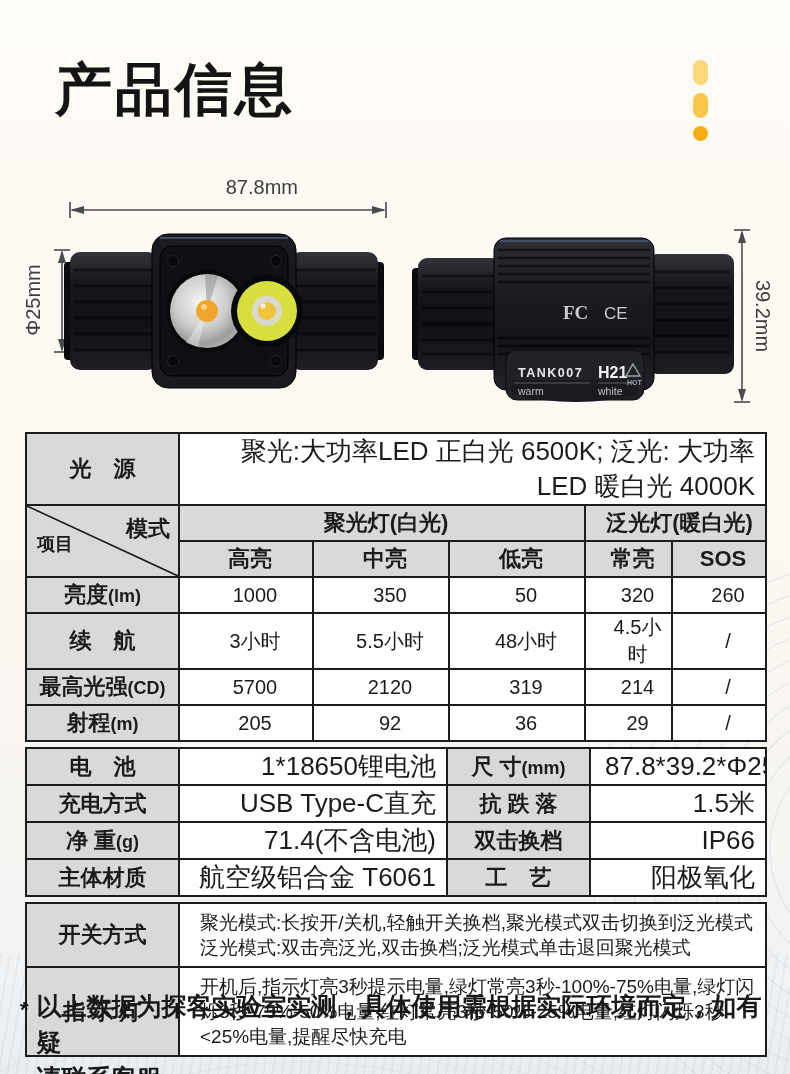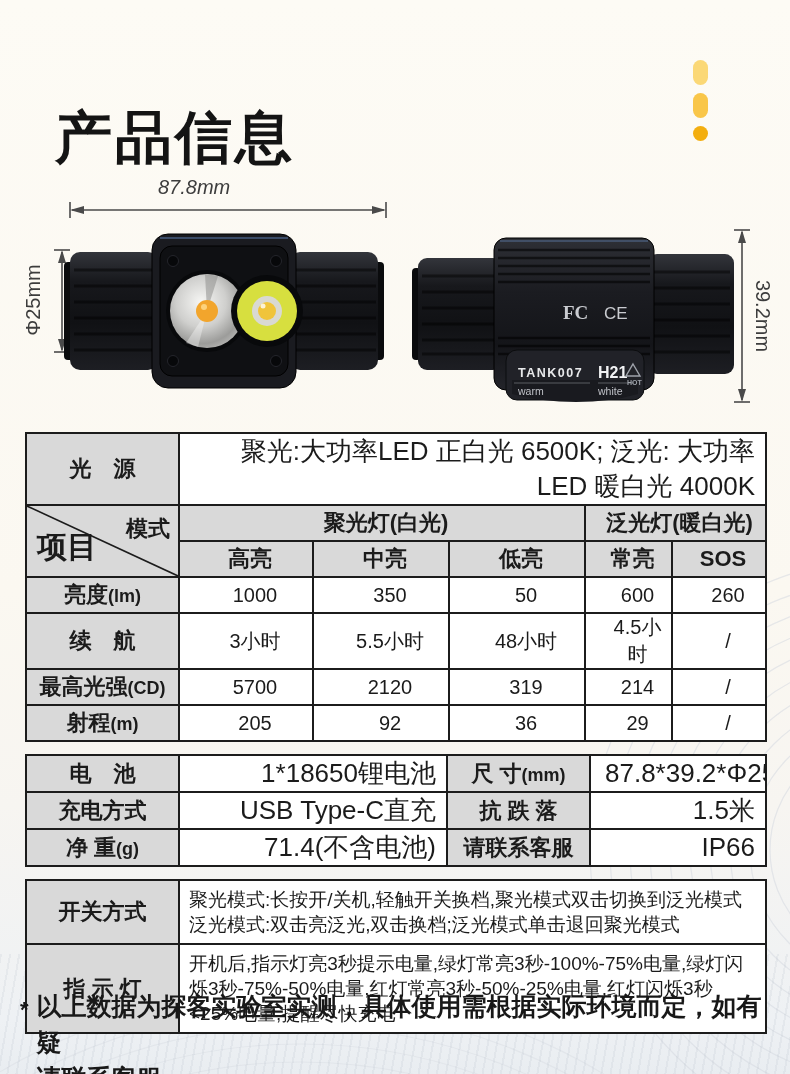--- a/index.html
+++ b/index.html
@@ -7,52 +7,52 @@
   body { font-family:"Liberation Sans","DejaVu Sans",sans-serif; color:#1b1b1b; }
   .page { position:relative; width:790px; height:1074px; overflow:hidden;
           background:linear-gradient(180deg,#fdfbf5 0%,#fbf8f1 55%,#f7f5f1 75%,#eef1f4 95%,#e9edf1 100%); }
   .decor { position:absolute; left:0; top:0; z-index:0; pointer-events:none; }
   .stripes { position:absolute; left:0; bottom:0; width:790px; height:120px; z-index:0;
              background:repeating-linear-gradient(100deg, rgba(175,184,196,.16) 0 2px, transparent 2px 9px); }
   .content { position:absolute; inset:0; z-index:1; }
 
   
   .title { position:absolute; left:55px; top:52px; font-size:57px; font-weight:900;
-           letter-spacing:3px; color:#141414;margin-top:48px; }
+           letter-spacing:3px; color:#141414; }
   .dots { position:absolute; left:692px; top:60px; width:16px; display:flex;
           flex-direction:column; align-items:center; gap:8px; }
   .dots .pill { width:15px; height:25px; border-radius:8px; }
   .dots .dot  { width:15px; height:15px; border-radius:50%; }
 
   
   .dim-text { position:absolute; font-size:20px; color:#3d3d3d; }
-  .dim-len { left:158px; top:176px; width:140px; text-align:left;font-style:italic; }
+  .dim-len { left:158px; top:176px; width:140px; text-align:right; }
   .dim-dia { left:-16px; top:288px; width:100px; height:24px; text-align:center; transform:rotate(-90deg); }
   .dim-ht  { left:712px; top:304px; width:100px; height:24px; text-align:center; transform:rotate(90deg); }
   .dimsvg { position:absolute; }
   .lamp-front { position:absolute; left:58px;  top:226px; }
   .lamp-side  { position:absolute; left:408px; top:226px; }
 
   
   .tables { position:absolute; left:25px; top:432px; width:740px; }
   table { width:740px; border-collapse:collapse; table-layout:fixed; background:#fff; }
-  table + table { margin-top:12px; }
+  table + table { margin-top:5px; }
   td { border:2px solid #1c1c1c; text-align:center; vertical-align:middle; overflow:hidden; }
   .t1 tr { height:36px; }
   .t2 tr { height:35px; }
   .lbl { background:#d9d9d9; font-weight:bold; font-size:22px; }
   .hdr { background:#d9d9d9; font-weight:bold; font-size:22px;padding-left:8px; }
   .val { background:#fff; font-size:20px;padding-left:18px; }
   .val-left { text-align:right; padding:0 10px 0 14px; font-size:26px; }
   .unit { font-size:18px; font-weight:bold; }
   .diag { position:relative; background:#d9d9d9;padding-left:24px; }
   .diag svg { position:absolute; inset:0; width:100%; height:100%; }
   .diag .c-top { position:absolute; right:8px; top:8px;  font-weight:bold; font-size:22px; }
-  .diag .c-bot { position:absolute; left:10px; bottom:8px; font-weight:bold; font-size:30px; }
-  .para { text-align:left; padding:6px 10px 6px 9px; font-size:19px; line-height:25px; }
+  .diag .c-bot { position:absolute; left:10px; bottom:20px; font-weight:bold; font-size:18px; }
+  .para { text-align:left; padding:6px 10px 6px 20px; font-size:19px; line-height:25px; }
 
   
   .note { position:absolute; left:20px; top:988px; width:752px; font-size:25px;
           font-weight:600; line-height:36px; color:#181818; display:flex; }
   .note .mark { font-size:22px; padding:4px 8px 0 0; }
 </style>
 </head>
 <body>
 
 <div class="page">
@@ -267,21 +267,21 @@
           <td class="hdr">中亮</td>
           <td class="hdr">低亮</td>
           <td class="hdr">常亮</td>
           <td class="hdr">SOS</td>
         </tr>
         <tr>
           <td class="lbl"><span>亮度</span><span class="unit">(lm)</span></td>
           <td class="val">1000</td>
           <td class="val">350</td>
           <td class="val">50</td>
-          <td class="val">600</td>
+          <td class="val">320</td>
           <td class="val">260</td>
         </tr>
         <tr>
           <td class="lbl"><span>续　航</span><span class="unit"></span></td>
           <td class="val">3小时</td>
           <td class="val">5.5小时</td>
           <td class="val">48小时</td>
           <td class="val">4.5小时</td>
           <td class="val">/</td>
         </tr>
@@ -320,22 +320,28 @@
         </tr>
         <tr>
           <td class="lbl">充电方式</td>
           <td class="val val-left">USB Type-C直充</td>
           <td class="lbl">抗 跌 落</td>
           <td class="val val-left">1.5米</td>
         </tr>
         <tr>
           <td class="lbl"><span>净 重</span><span class="unit">(g)</span></td>
           <td class="val val-left">71.4(不含电池)</td>
-          <td class="lbl">请联系客服</td>
+          <td class="lbl">双击换档</td>
           <td class="val val-left">IP66</td>
+        </tr>
+        <tr>
+          <td class="lbl">主体材质</td>
+          <td class="val val-left">航空级铝合金 T6061</td>
+          <td class="lbl">工　艺</td>
+          <td class="val val-left">阳极氧化</td>
         </tr>
       </tbody>
         </table>
 
       <table class="t3">
         <colgroup>
             <col style="width:153px">
             <col style="width:587px">
           </colgroup>
         <tbody>

